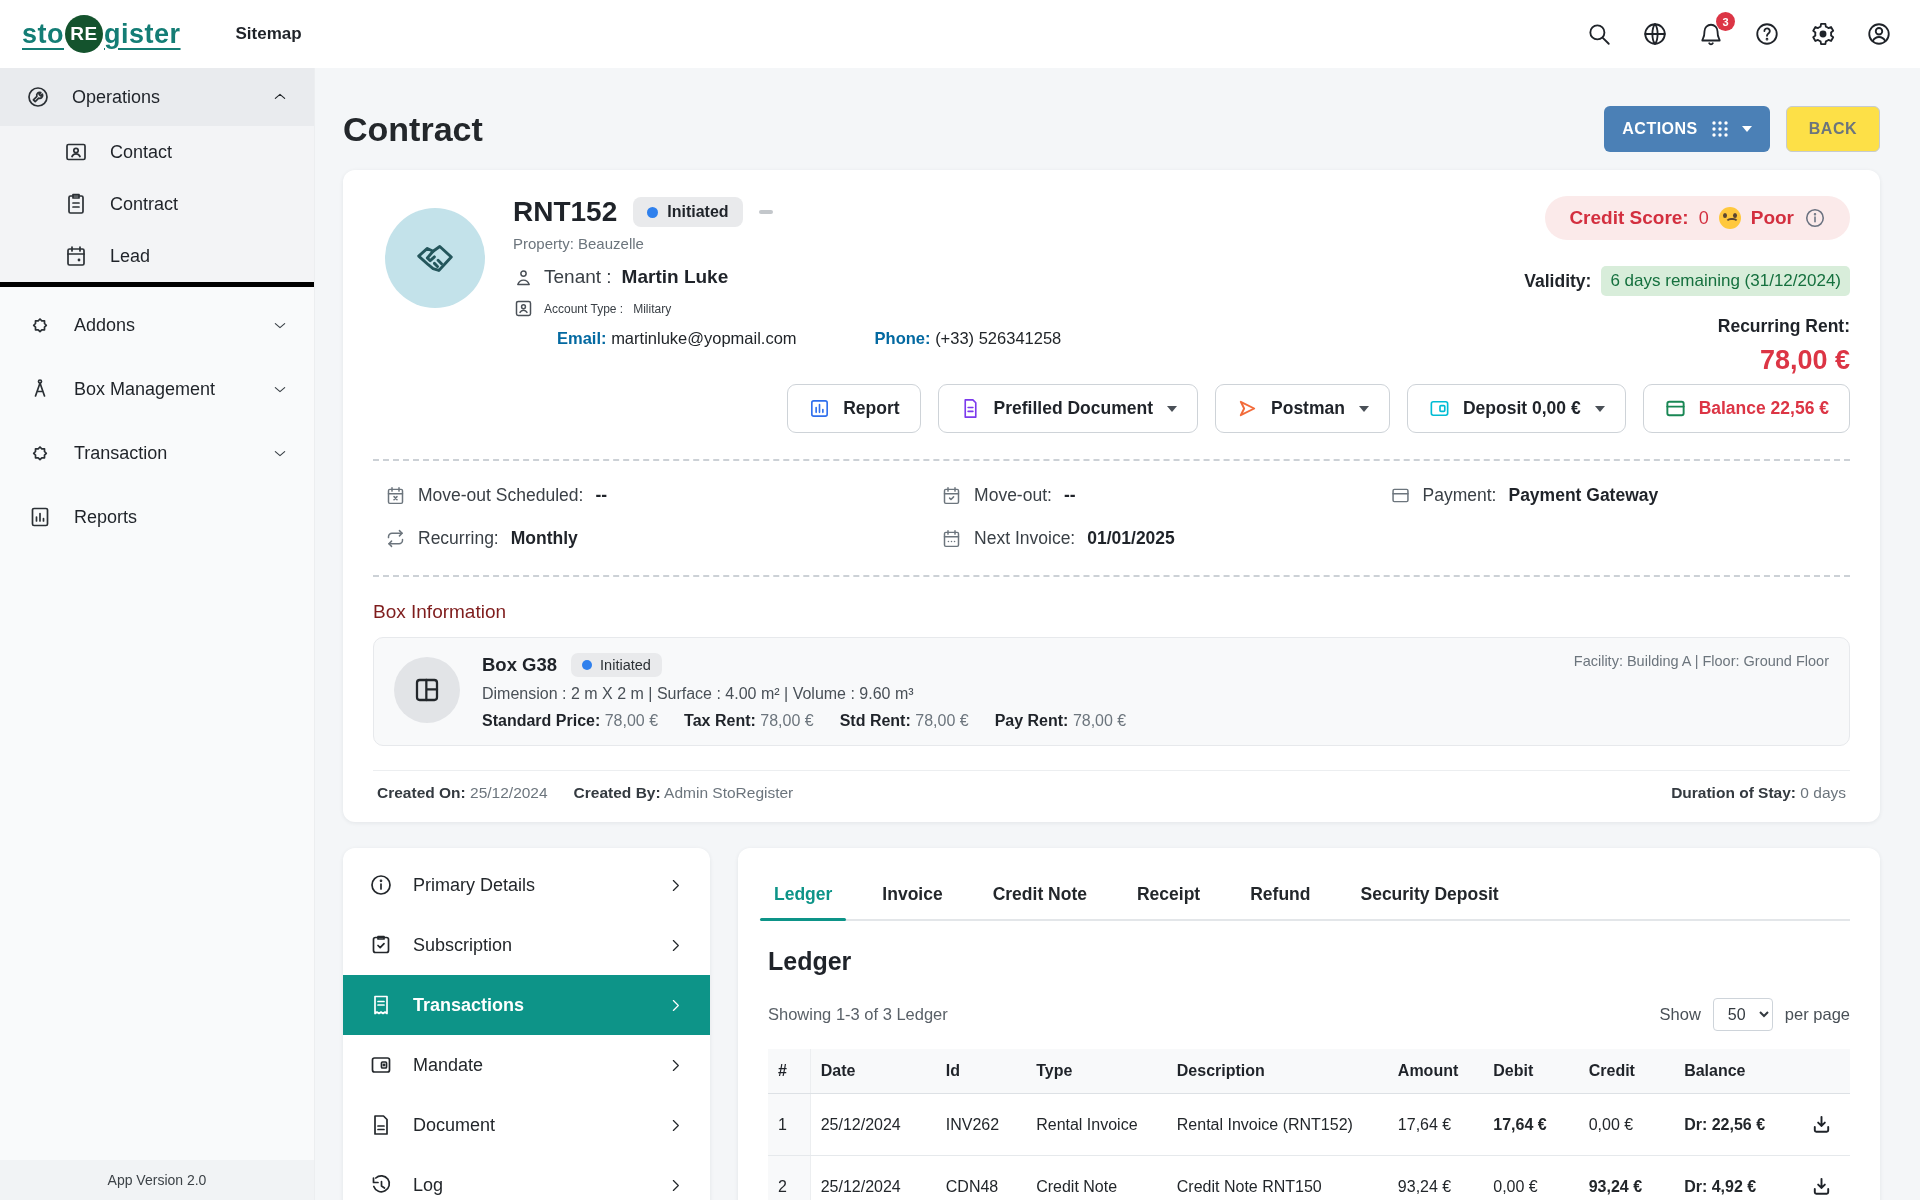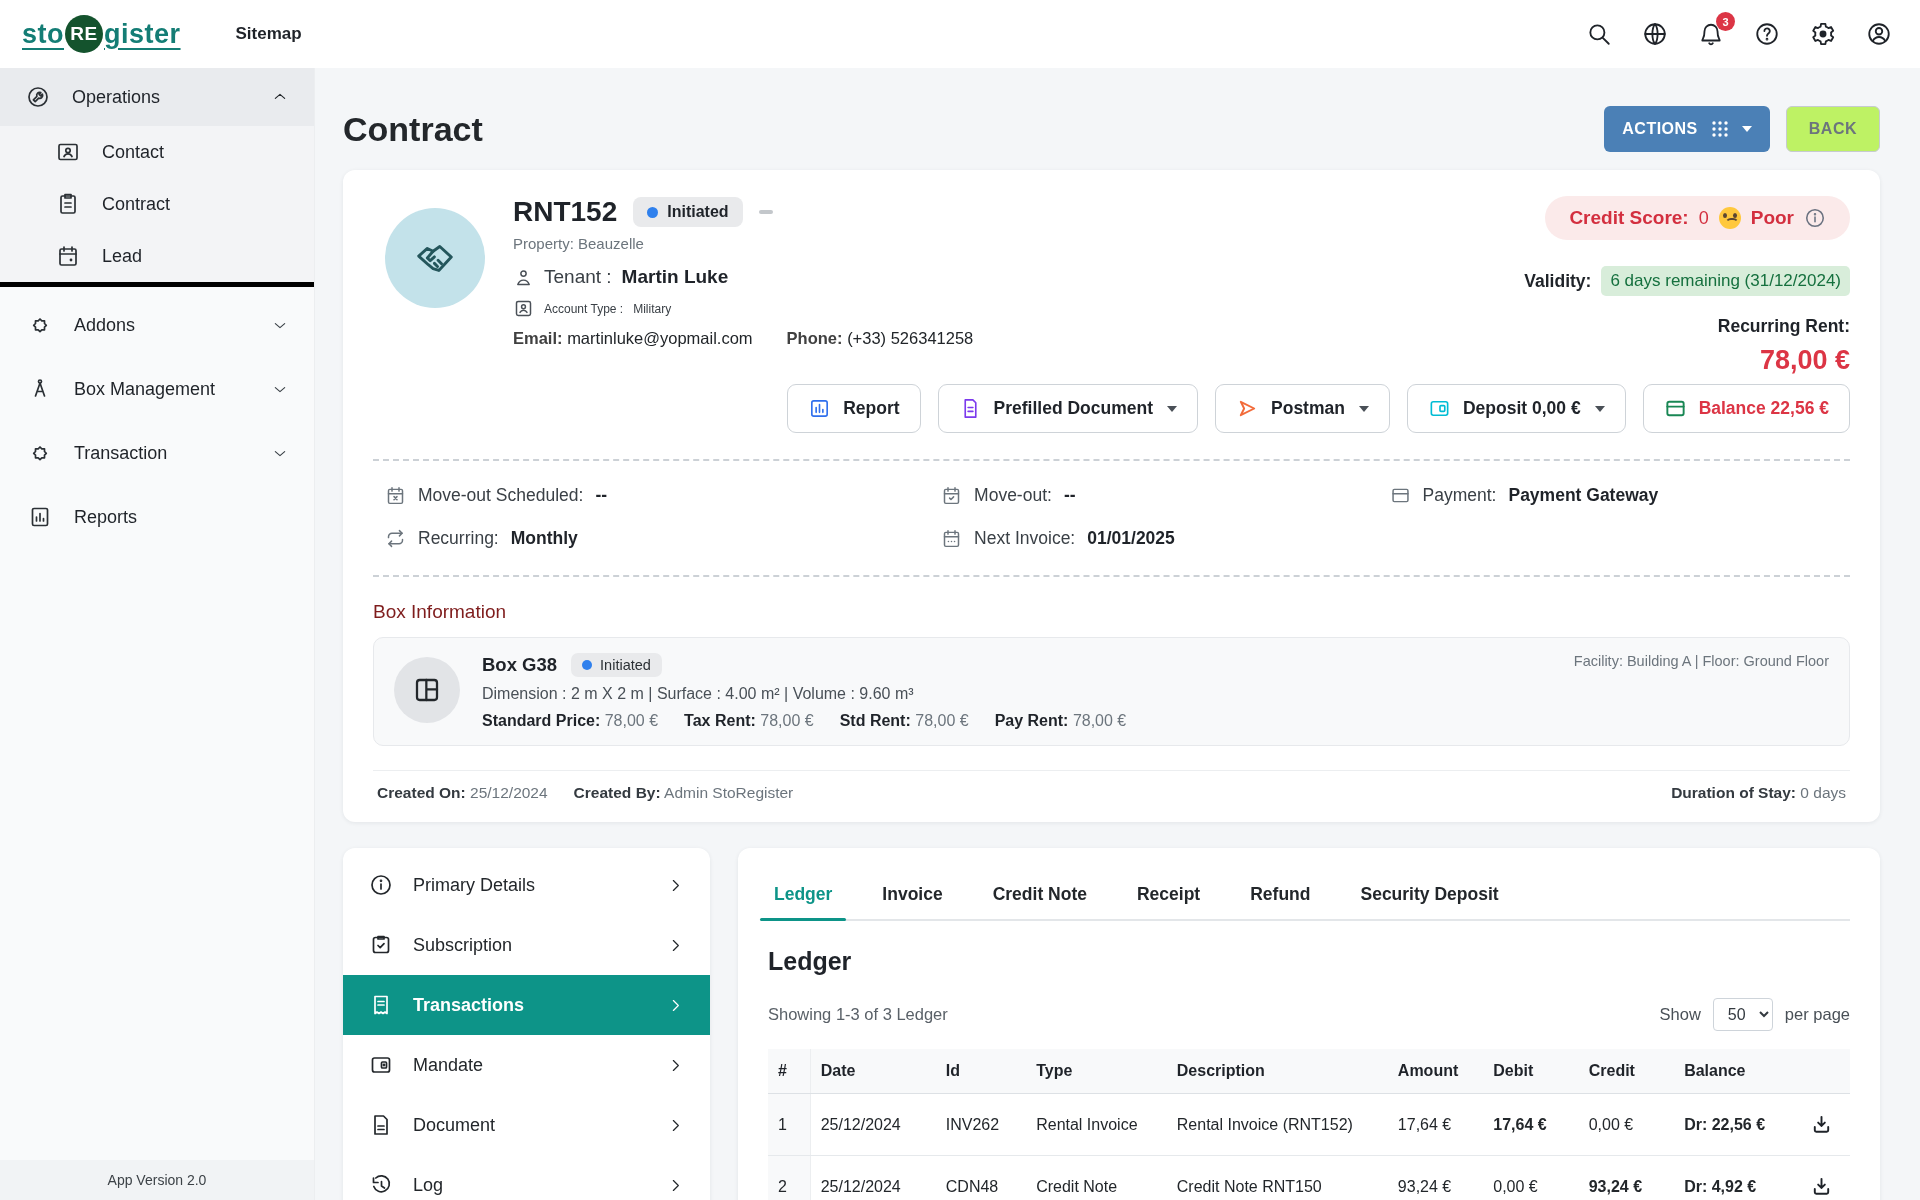--- a/index.html
+++ b/index.html
@@ -21,50 +21,50 @@
   .badge-count { position:absolute; top:-9px; right:-11px; background:#dc3545; color:#fff; font-size:11px; font-weight:bold; min-width:19px; height:19px; border-radius:10px; display:flex; align-items:center; justify-content:center; padding:0 4px; }
 
   
   .layout { display:flex; height:1132px; }
   .sidebar { width:315px; background:#f9fafb; display:flex; flex-direction:column; flex-shrink:0; border-right:1px solid #eceef0; }
   .side-group-open { background:#f3f4f6; border-bottom:5px solid #000000; }
   .side-header { display:flex; align-items:center; gap:22px; padding:17px 26px; background:#e9ebee; cursor:pointer; }
   .side-header .lbl { font-size:18px; color:#1f2329; }
   .side-item { display:flex; align-items:center; gap:22px; padding:14px 26px 14px 28px; cursor:pointer; font-size:18px; color:#1f2329; }
   .side-item .ico, .side-header .ico { width:24px; height:24px; color:#2b3035; flex-shrink:0; }
-  .side-sub { padding-left:28px; }
+  .side-sub { padding-left:36px; }
   .side-top-group { padding:6px 0 10px; }
   .side-item .chev { margin-left:auto; color:#3a4046; }
   .side-spacer { flex:1; }
   .app-version { background:#f1f3f5; padding:12px 0; text-align:center; font-size:14px; color:#3c4247; }
 
   
   .main { flex:1; padding:24px 40px 0 28px; overflow:hidden; }
   .page-head { display:flex; align-items:center; justify-content:space-between; margin:14px 0 18px; }
   .page-title { font-size:34px; font-weight:bold; color:#23272b; }
   .head-buttons { display:flex; gap:16px; }
   .btn-actions { background:#4b80b6; color:#fff; border:none; border-radius:6px; font-size:16px; font-weight:bold; letter-spacing:.5px; padding:0 18px; height:46px; display:flex; align-items:center; gap:12px; cursor:pointer; font-family:inherit; }
   .btn-actions .caret { border-top-color:#fff; }
-  .btn-back { background:#bef264; color:#6c757d; border:1px solid #c6cbd0; border-radius:6px; font-size:16px; font-weight:bold; letter-spacing:.5px; padding:0 22px; height:46px; cursor:pointer; font-family:inherit; }
+  .btn-back { background:#fde047; color:#6c757d; border:1px solid #c6cbd0; border-radius:6px; font-size:16px; font-weight:bold; letter-spacing:.5px; padding:0 22px; height:46px; cursor:pointer; font-family:inherit; }
 
   .card { background:#fff; border-radius:12px; box-shadow:0 1px 4px rgba(30,40,50,.08); }
   .contract-card { padding:26px 30px 18px; }
   .contract-top { display:flex; }
   .avatar-circle { width:100px; height:100px; border-radius:50%; background:#c3e2ea; display:flex; align-items:center; justify-content:center; color:#24565c; flex-shrink:0; margin:12px 28px 0 12px; }
   .c-id-row { display:flex; align-items:center; gap:16px; }
   .c-id { font-size:28px; font-weight:bold; color:#1f2329; }
   .status-badge { background:#e9eaec; border-radius:8px; padding:6px 14px; display:flex; align-items:center; gap:9px; font-size:16px; font-weight:bold; color:#1f2329; }
   .status-dot { width:11px; height:11px; border-radius:50%; background:#2f80ed; }
   .mini-dash { width:14px; height:4px; border-radius:2px; background:#c3c7cb; }
   .c-prop { font-size:15px; color:#6c757d; margin:7px 0 14px; }
   .c-line { display:flex; align-items:center; gap:10px; margin-bottom:10px; font-size:19px; color:#3a4046; }
   .c-line .ico { width:21px; height:21px; color:#4a5057; }
   .c-tenant-name { font-weight:bold; color:#1f2329; }
   .c-contact { font-size:16.5px; margin:10px 0 8px; display:flex; gap:34px; }
-  .c-contact b, .c-addr b { color:#404040; }
+  .c-contact b, .c-addr b { color:#0369a1;margin-left:44px; }
   .c-addr { font-size:16.5px; }
   .contract-right { margin-left:auto; display:flex; flex-direction:column; align-items:flex-end; }
   .credit-pill { background:#fbeaea; border-radius:26px; padding:11px 24px; display:flex; align-items:center; gap:10px; }
   .credit-lbl { color:#d32f3f; font-size:19px; font-weight:bold; }
   .credit-val { color:#d32f3f; font-size:18px; }
   .emoji-face { width:22px; height:22px; border-radius:50%; background:#ffc83d; position:relative; display:inline-block; }
   .emoji-face::before { content:""; position:absolute; top:6px; left:4px; width:4px; height:5px; border-radius:50%; background:#5b4631; box-shadow:10px 0 0 #5b4631; }
   .emoji-face::after { content:""; position:absolute; left:6px; bottom:3px; width:10px; height:6px; border:2px solid #5b4631; border-bottom:none; border-left-color:transparent; border-right-color:transparent; border-radius:6px 6px 0 0; }
   .info-circle { width:22px; height:22px; color:#6b7280; cursor:pointer; }
   .validity-row { margin-top:26px; display:flex; align-items:center; gap:10px; font-size:17.5px; }

